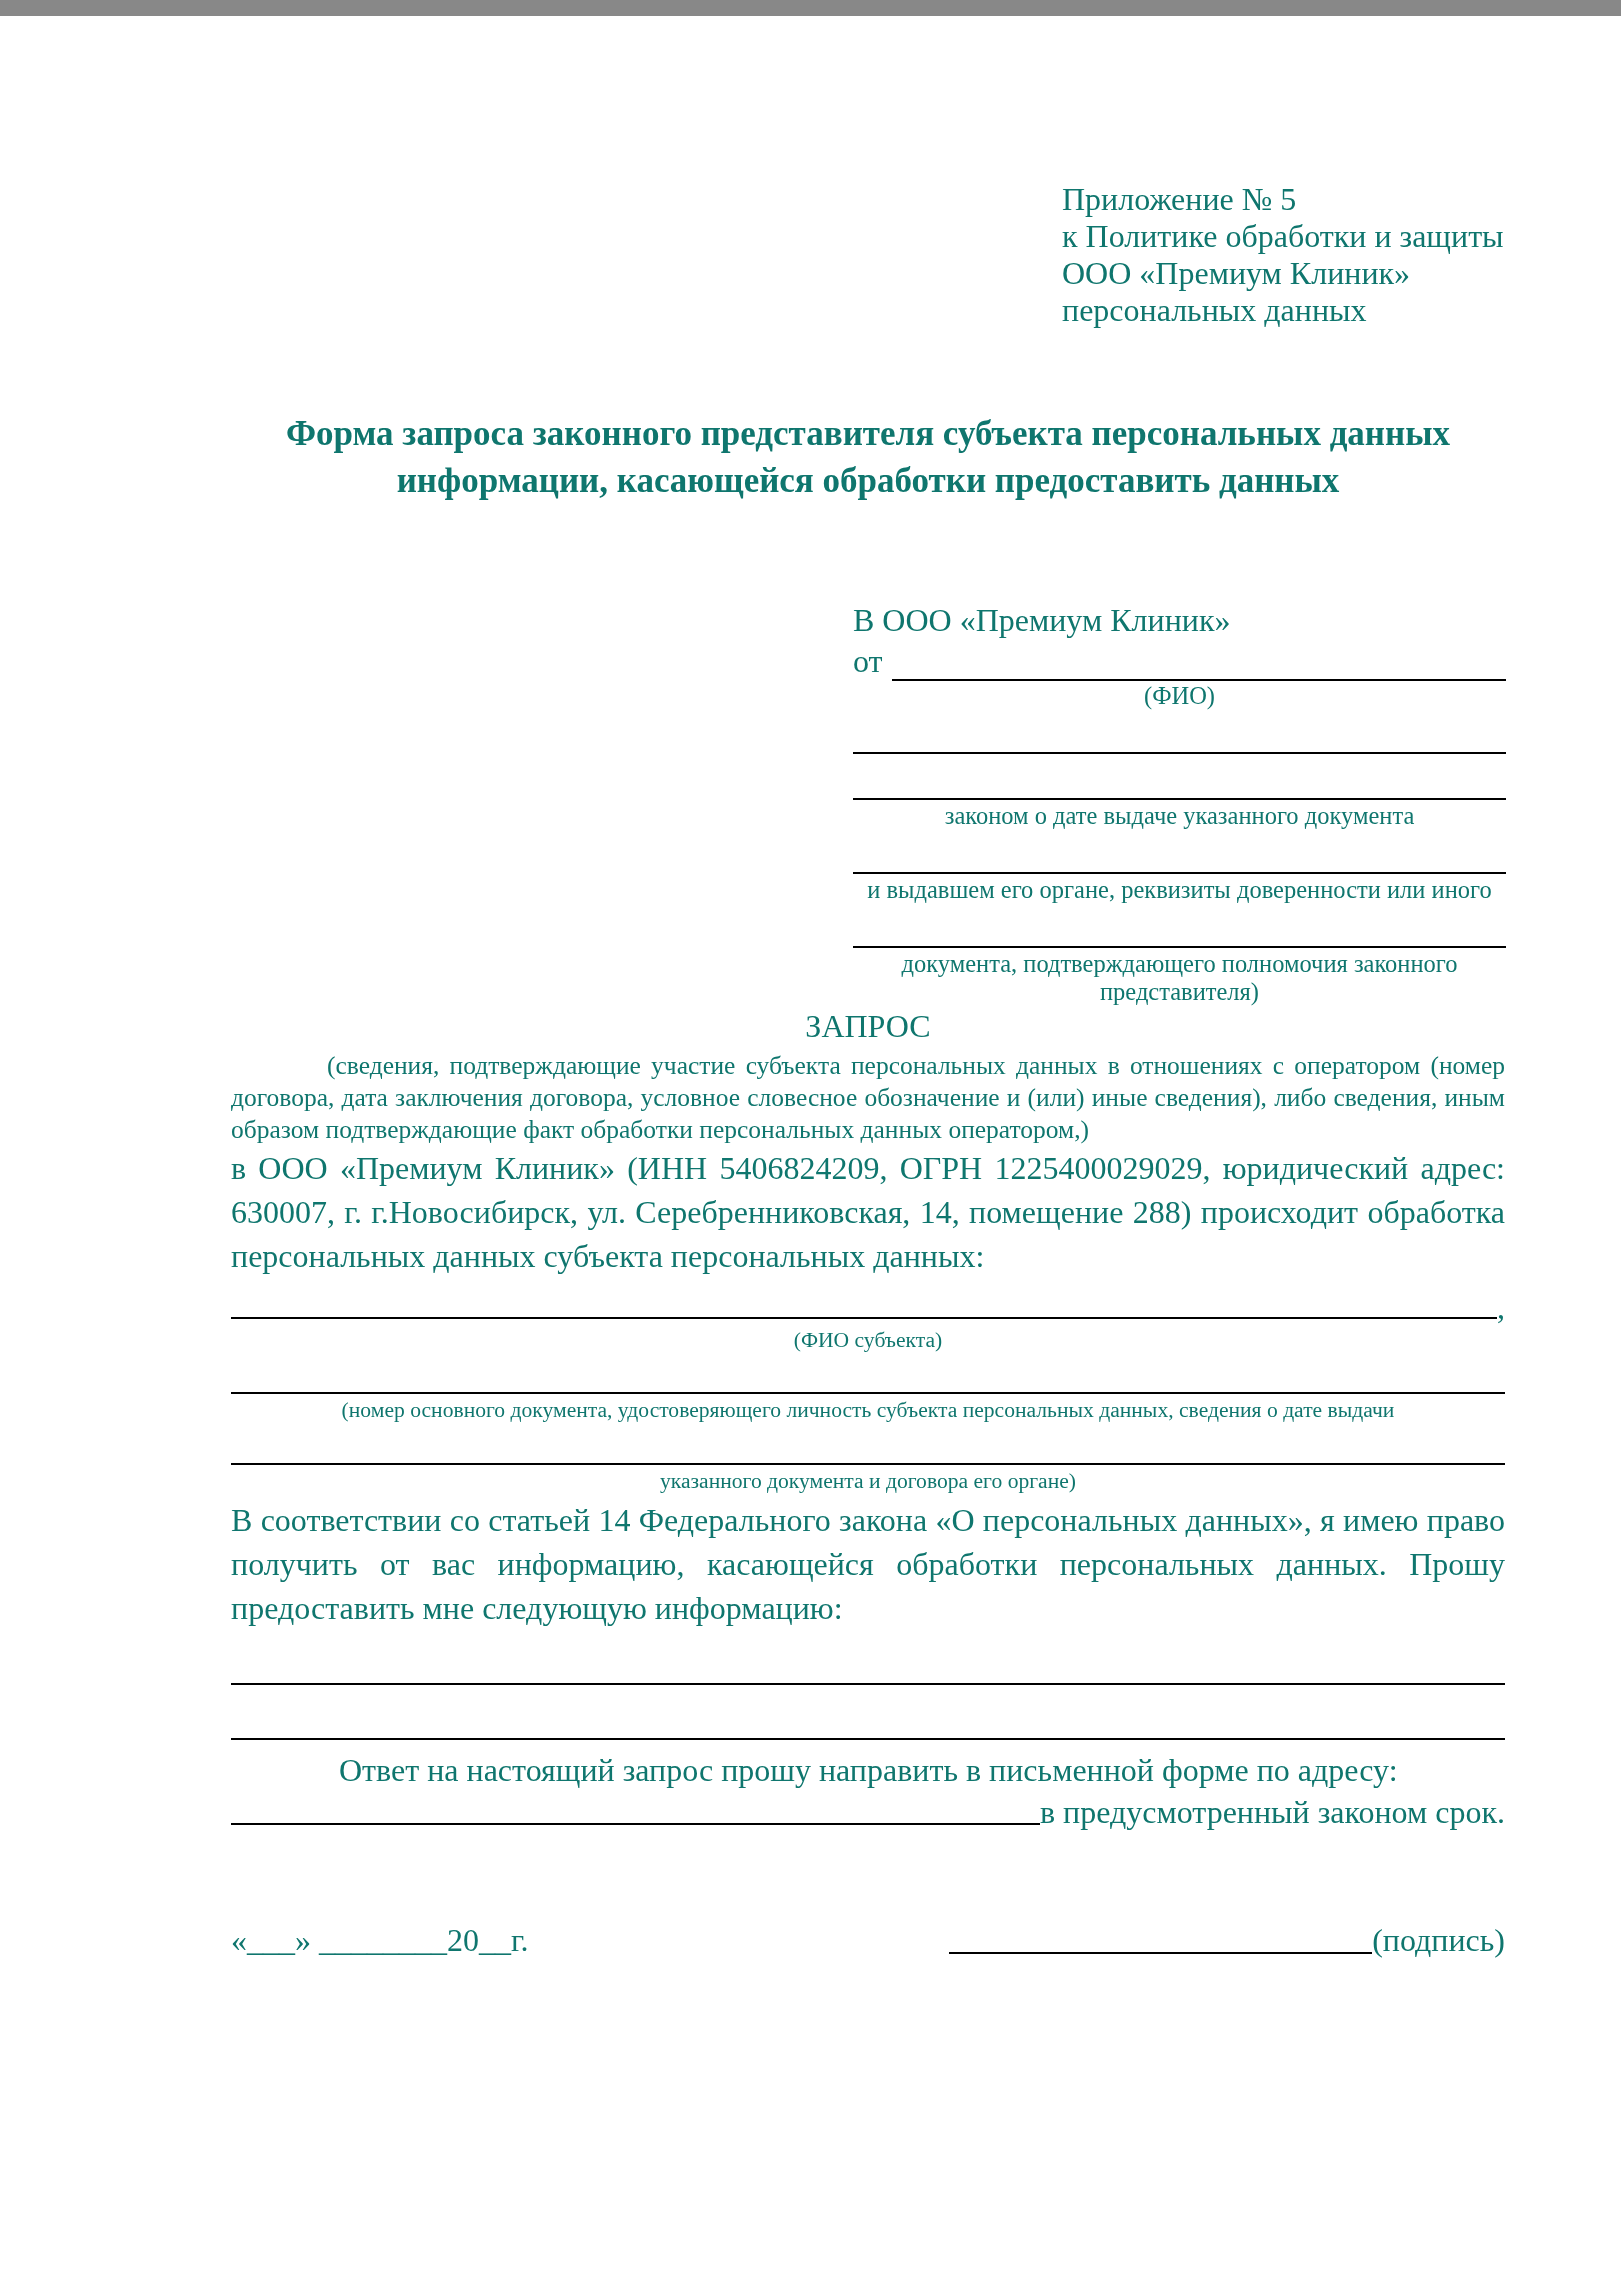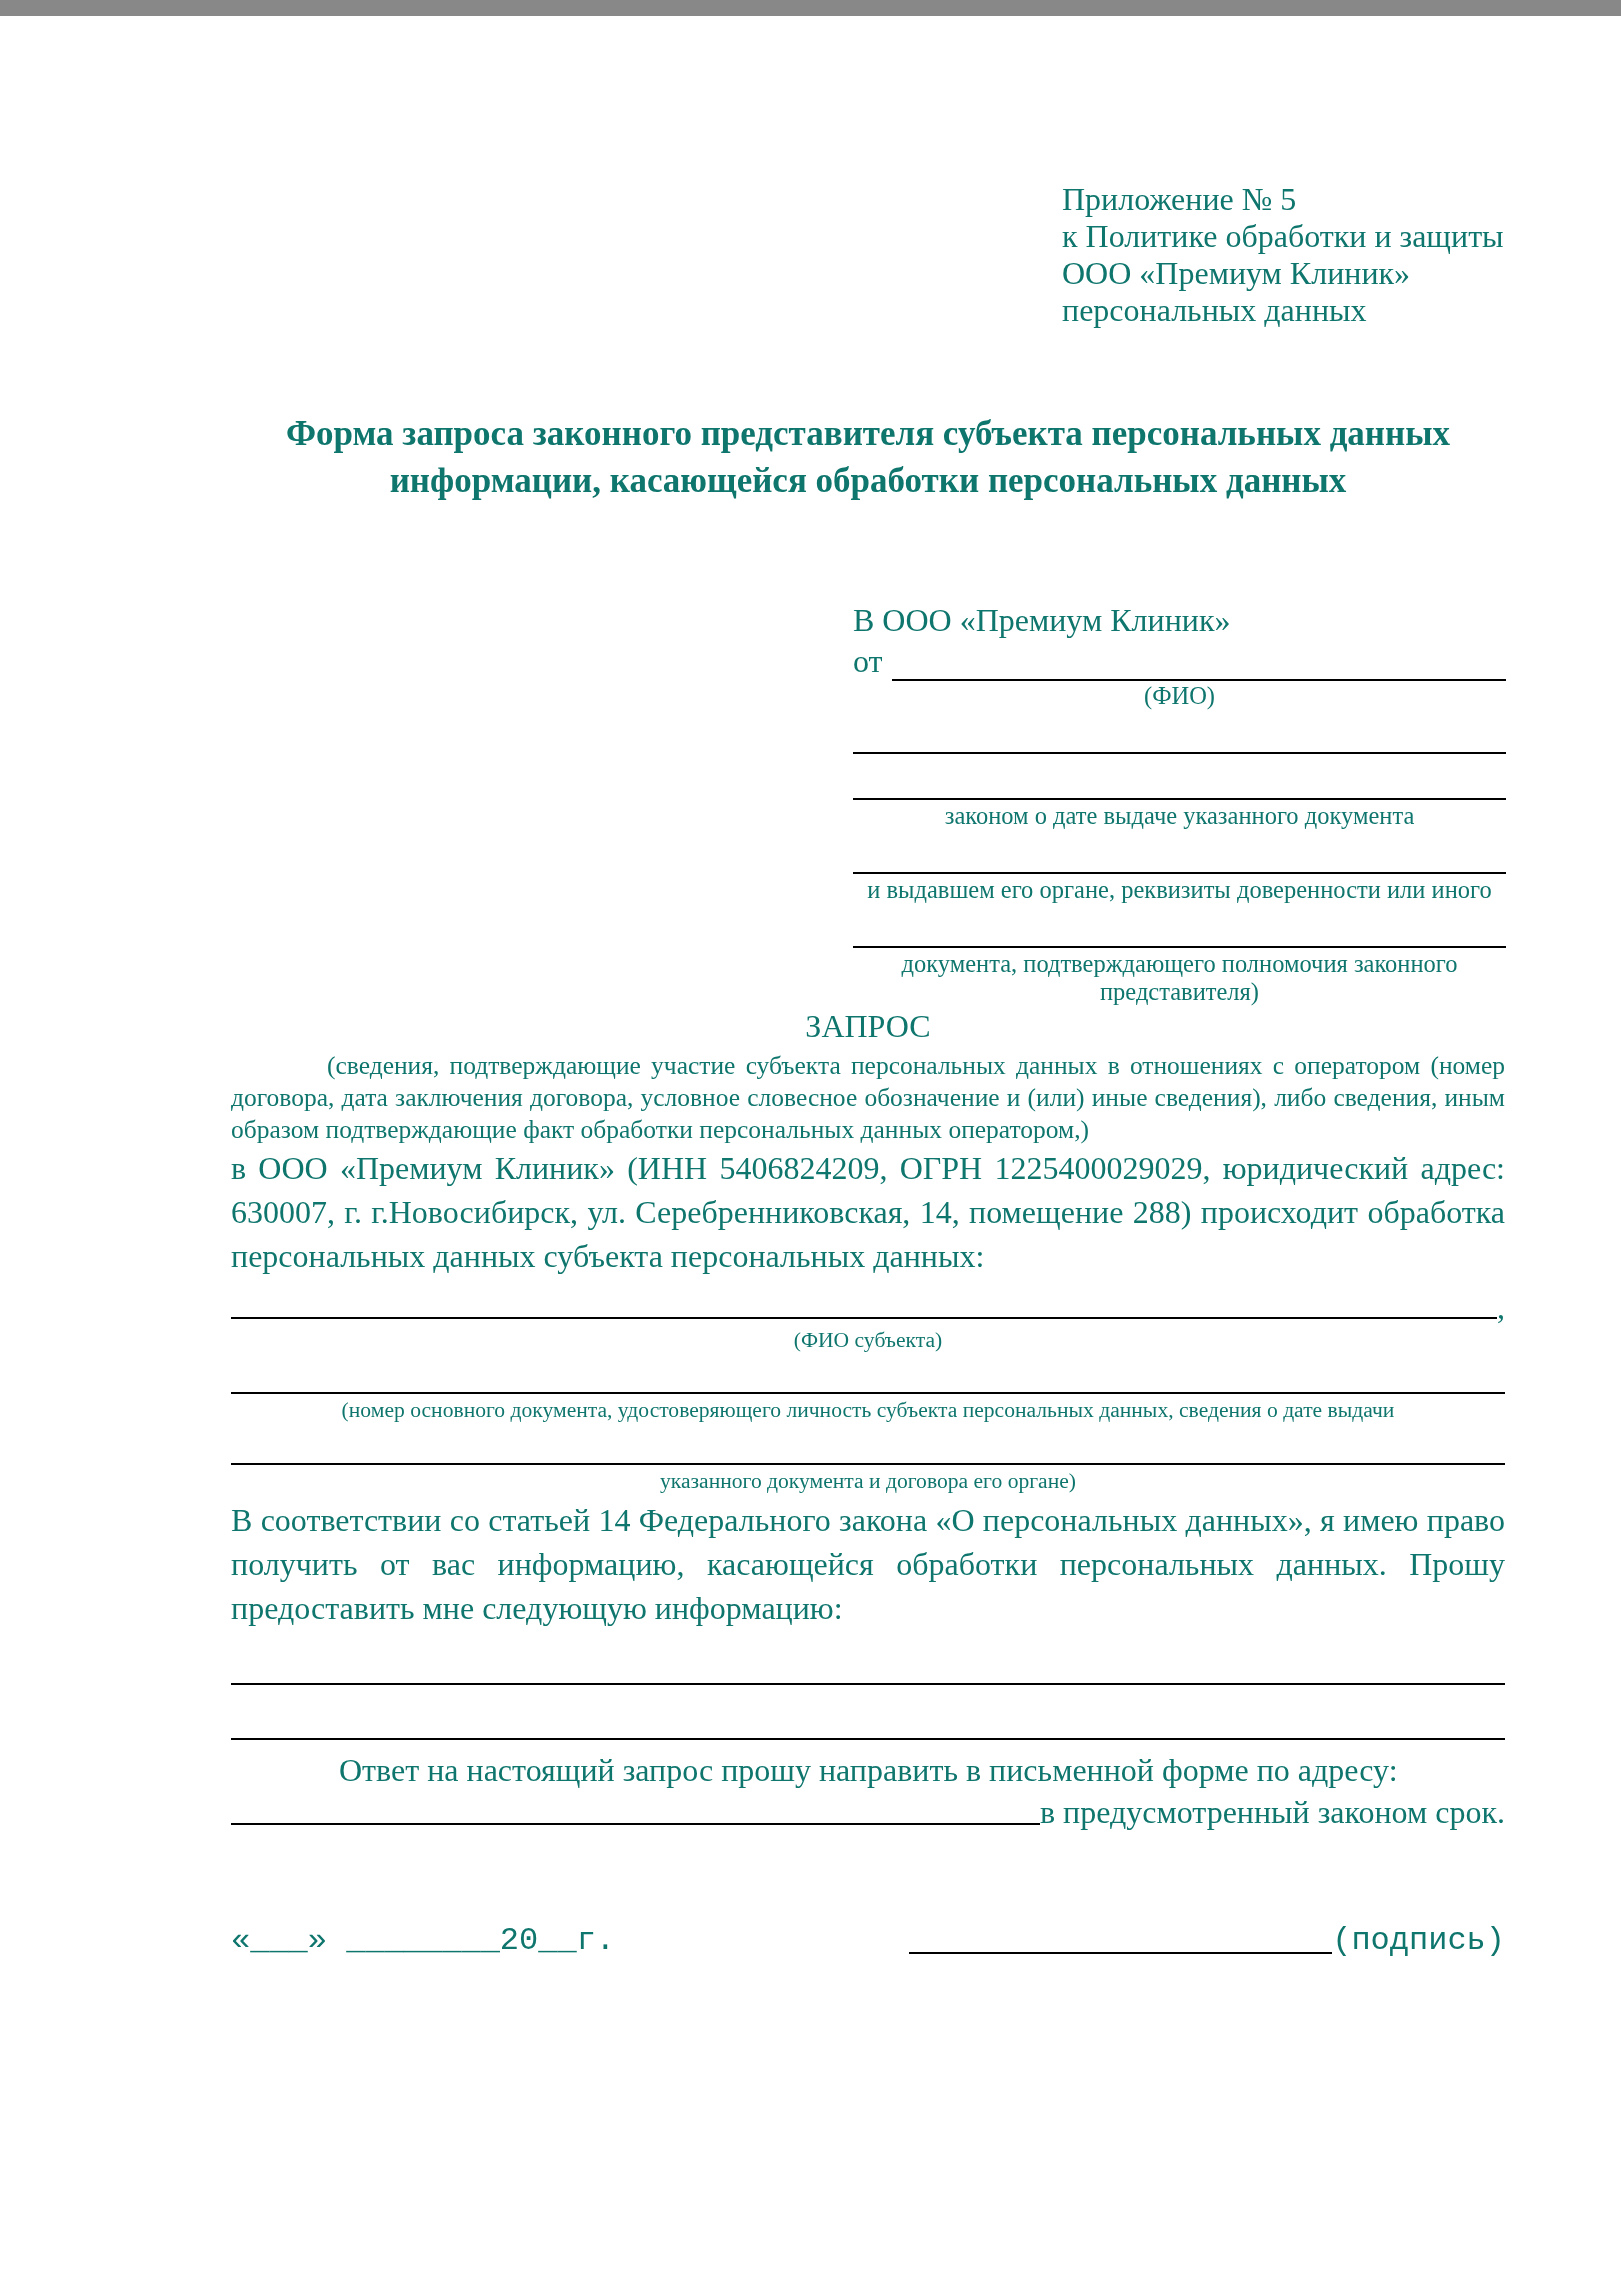--- a/index.html
+++ b/index.html
@@ -34,41 +34,41 @@
   .comma-row .fill{flex:1;height:29px;border-bottom:2.9px solid #000;}
   .comma-row .comma{white-space:pre;line-height:39px;}
   .ccap{text-align:center;font-size:21.6px;line-height:26.5px;}
   .fline{height:39px;border-bottom:2.9px solid #000;margin-bottom:2.9px;}
   .law{margin-top:3.9px;}
   .blankrow{height:53px;border-bottom:2.9px solid #000;}
   .reply{margin-top:7.8px;text-indent:108px;}
   .reply-row{display:flex;align-items:flex-start;}
   .reply-row .fill{flex:1;height:31px;border-bottom:2.9px solid #000;}
   .reply-row .suffix{white-space:pre;line-height:41px;}
-  .sig-row{display:flex;justify-content:space-between;align-items:flex-end;margin-top:86px;font-family:Liberation Mono, monospace;}
+  .sig-row{display:flex;justify-content:space-between;align-items:flex-end;margin-top:86px;}
   .sig-right{display:flex;align-items:flex-start;}
   .sig-right .fill{width:423px;height:33px;border-bottom:2.9px solid #000;}
   .sig-right .cap{white-space:pre;line-height:43px;}
   .date{line-height:43px;}
 </style>
 </head>
 <body>
 
 <div class="page">
 
   <div class="appendix">
     <div>Приложение № 5</div>
     <div>к Политике обработки и защиты</div>
     <div>ООО «Премиум Клиник»</div>
     <div>персональных данных</div>
   </div>
 
   <div class="title">
     <div>Форма запроса законного представителя субъекта персональных данных</div>
-    <div>информации, касающейся обработки персональных данных</div>
+    <div>информации, касающейся обработки предоставить данных</div>
   </div>
 
   <div class="addr">
     <div>В ООО «Премиум Клиник»</div>
     <div class="from-row">
       <span class="lbl">от</span>
       <span class="fill"></span>
     </div>
     <div class="acap">(ФИО)</div>
     <div class="blank"></div>

